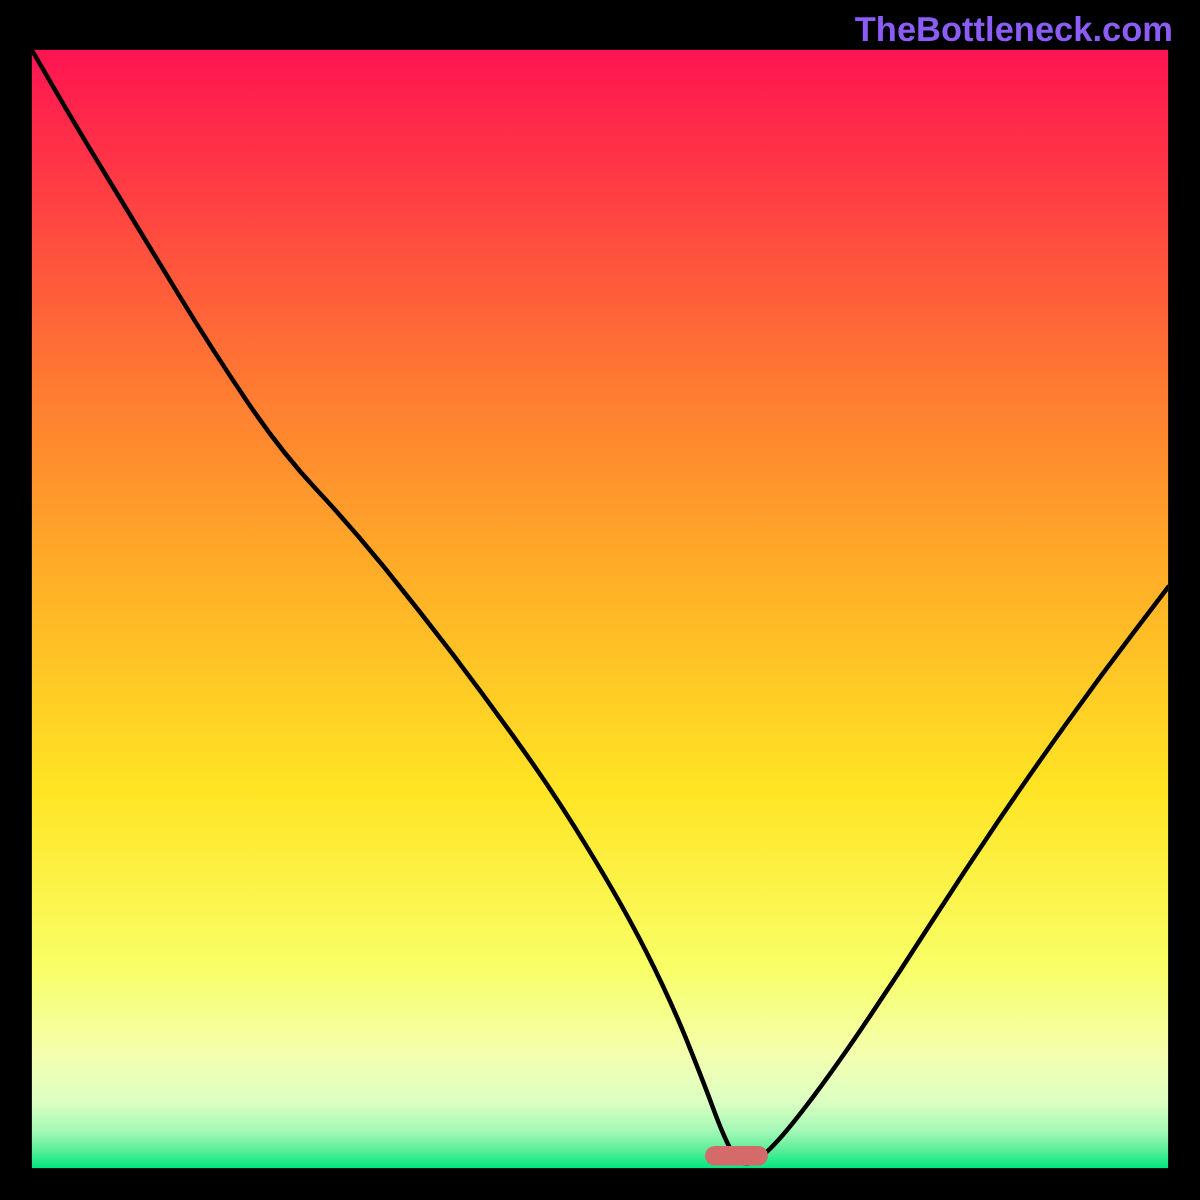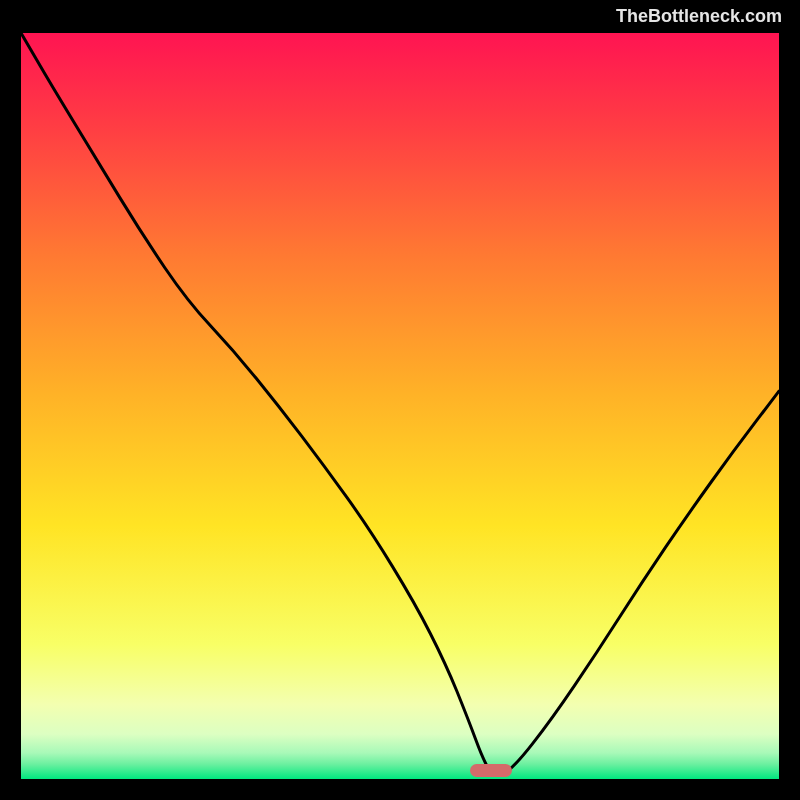--- a/index.html
+++ b/index.html
@@ -14,22 +14,22 @@
   .container {
     position: relative;
     width: 800px;
     height: 800px;
     background: #000;
   }
   .watermark {
     position: absolute;
     top: 6px;
     right: 18px;
-    color: #e5e5e5;
-    font-size: 18px;
+    color: #8b5cf6;
+    font-size: 23px;
     font-weight: bold;
     z-index: 5;
   }
   .plot-area {
     position: absolute;
     left: 21px;
     top: 33px;
     width: 758px;
     height: 746px;
     overflow: hidden;

